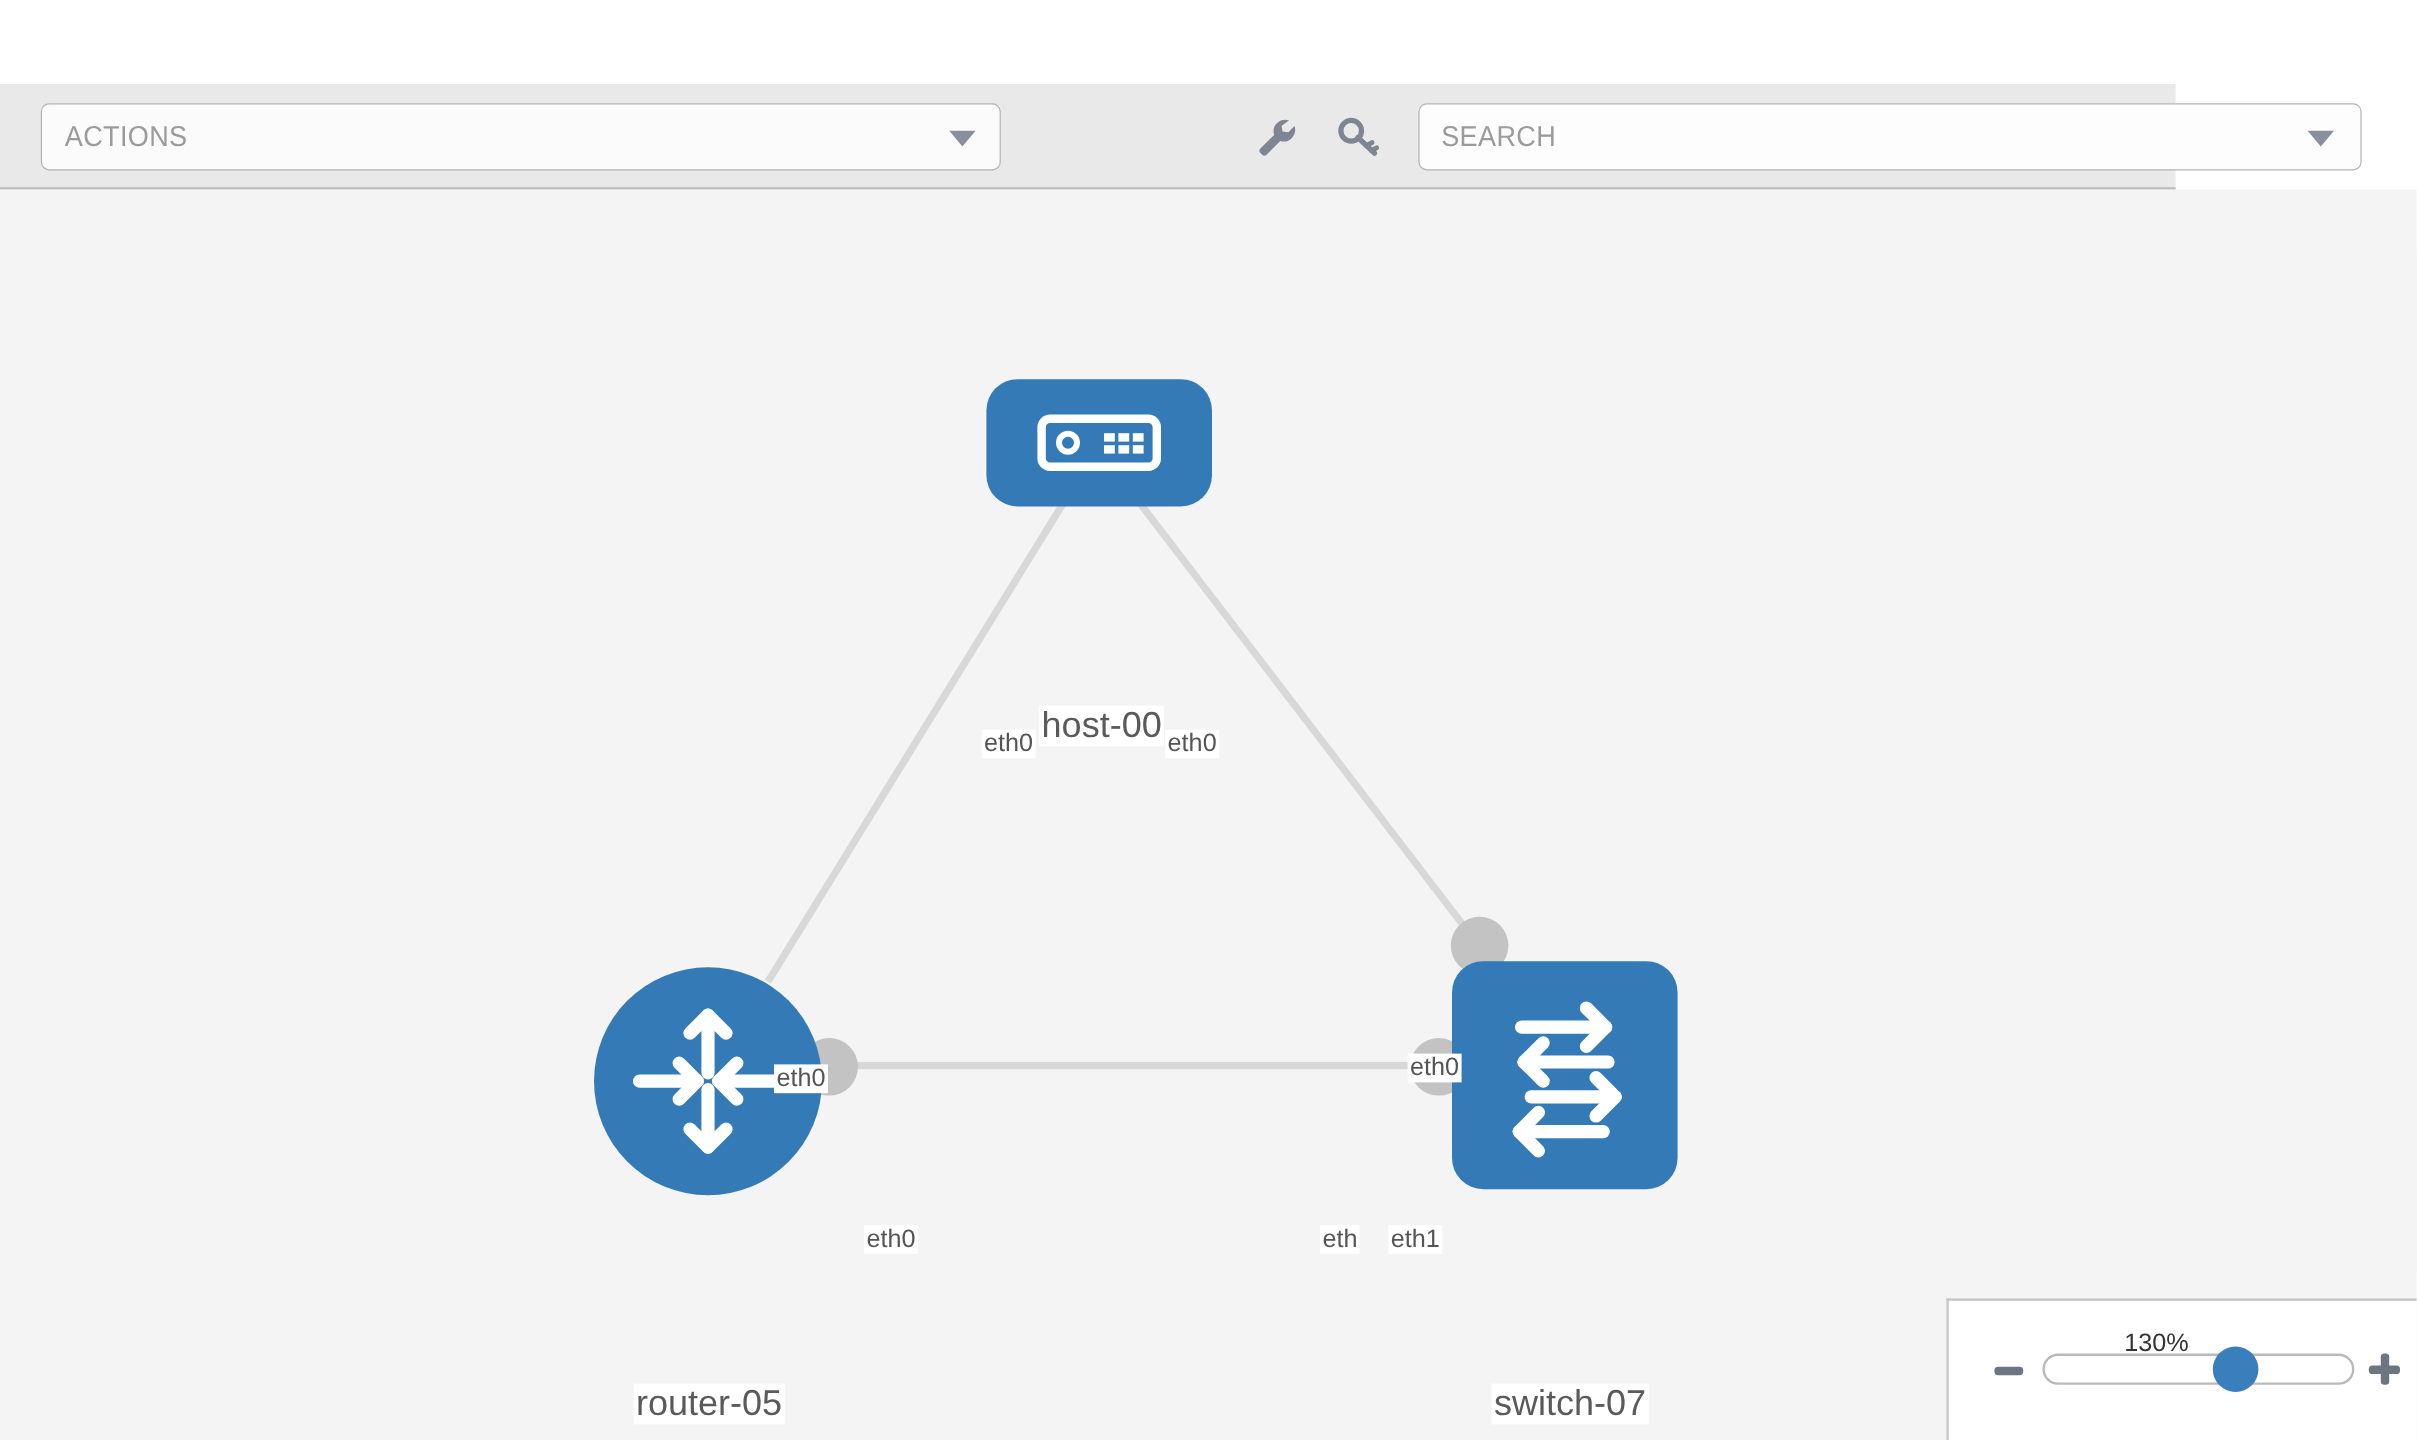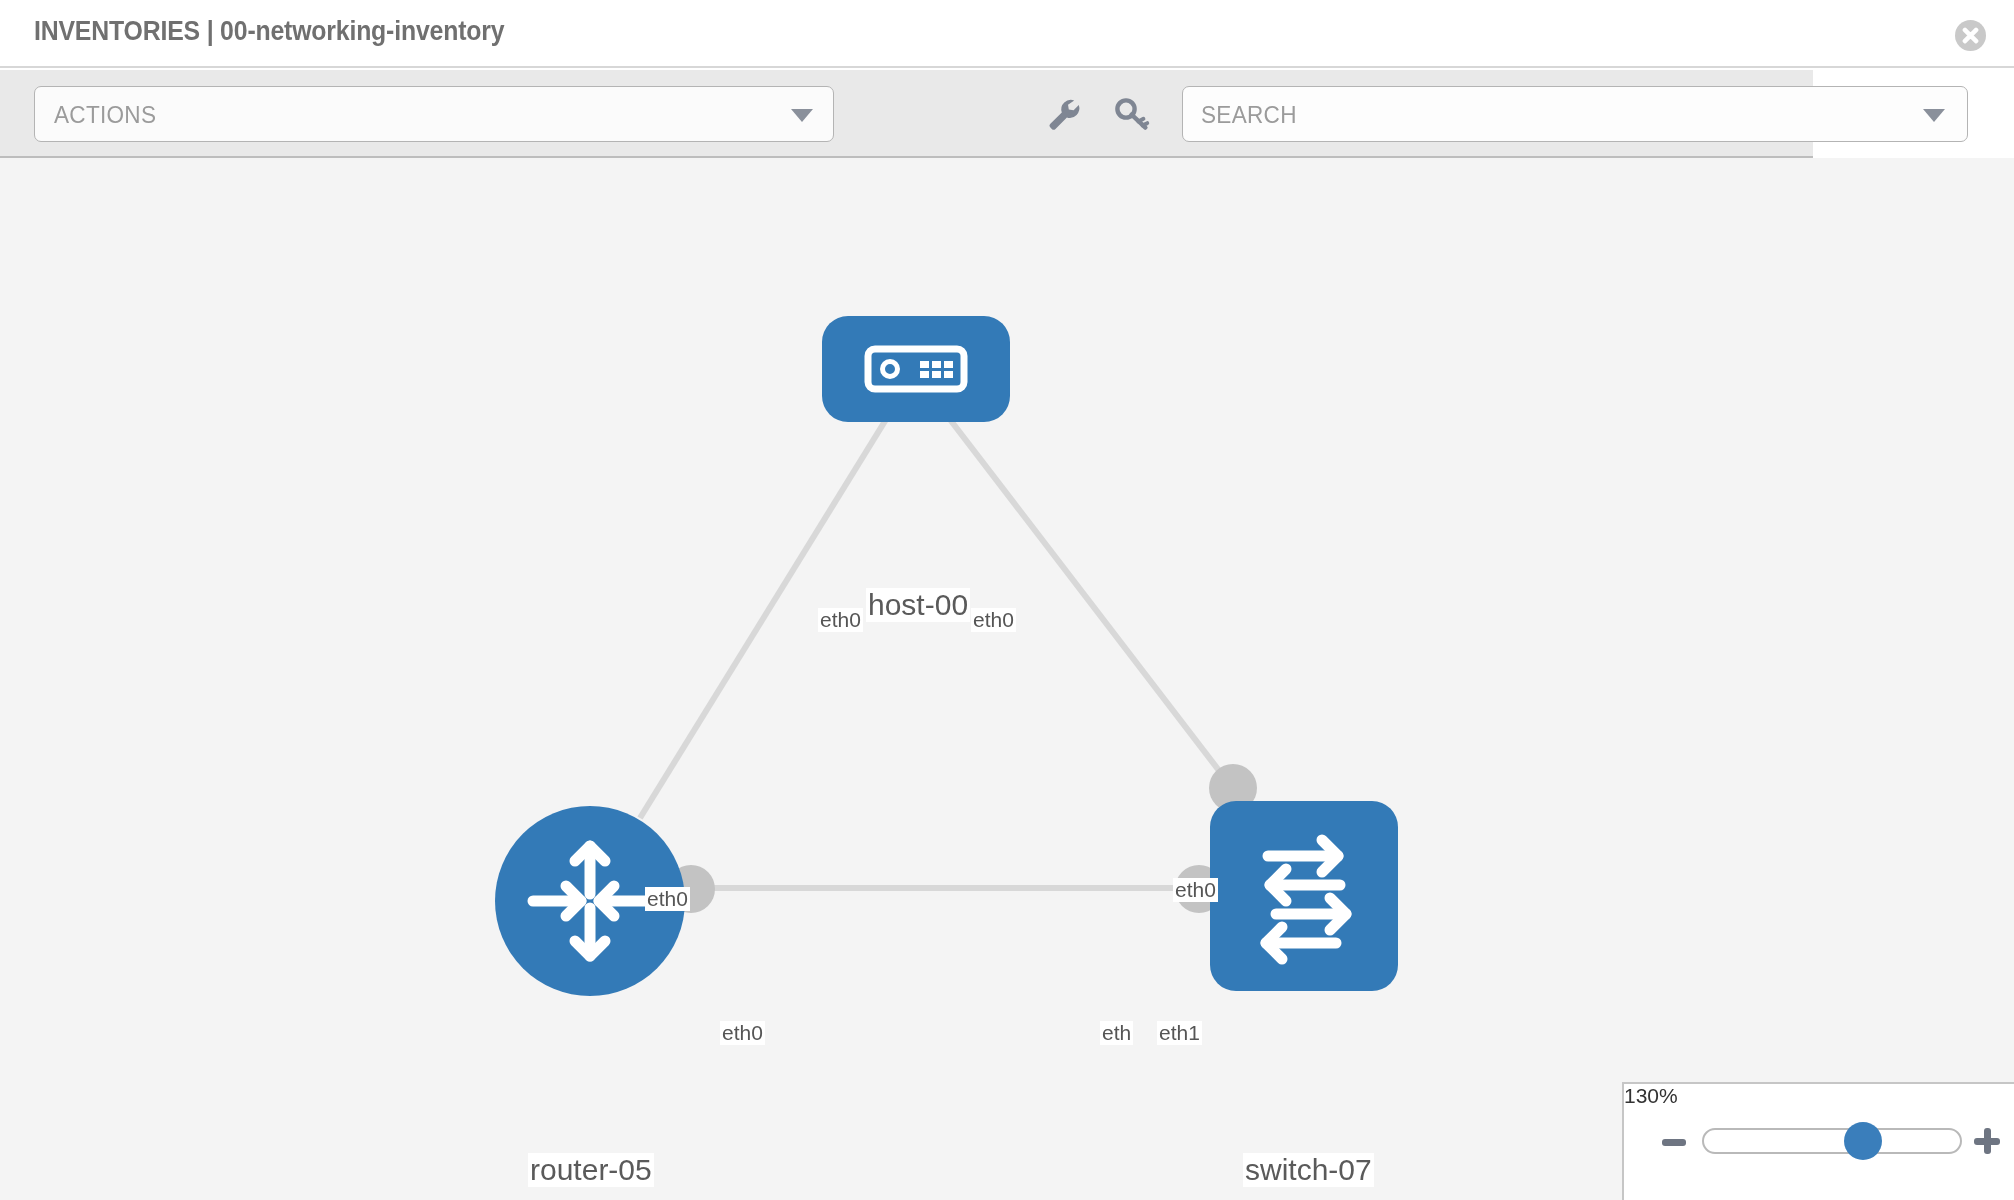--- a/index.html
+++ b/index.html
@@ -194,22 +194,22 @@
     height: 118px;
     background: #ffffff;
     border: 2px solid #c6c6c6;
     border-right: none;
     border-bottom: none;
     box-sizing: border-box;
   }
   .zoom-value {
     position: absolute;
     left: 0; right: 0;
-    top: 0;
-    text-align: left;
+    top: 24px;
+    text-align: center;
     font-size: 21px;
     color: #333333;
     padding-right: 44px;
   }
   .zoom-minus {
     position: absolute;
     left: 38px;
     top: 55px;
     width: 24px;
     height: 7px;
@@ -254,28 +254,20 @@
     border-radius: 3px;
   }
   .zoom-plus:before { left: 0; top: 10px; width: 26px; height: 7px; }
   .zoom-plus:after  { left: 10px; top: 0; width: 7px; height: 26px; }
 </style>
 </head>
 <body>
 
 <div id="app">
 
-  <div class="header">
-    <div class="page-title">INVENTORIES | 00-networking-inventory</div>
-    <div class="close-button">
-      <svg width="31" height="31" viewBox="0 0 31 31">
-        <path d="M10 9.2 L15.5 14.7 L21 9.2 L21.8 10 L16.3 15.5 L21.8 21 L21 21.8 L15.5 16.3 L10 21.8 L9.2 21 L14.7 15.5 L9.2 10 Z" fill="#ffffff" stroke="#ffffff" stroke-width="3.4" stroke-linejoin="round"></path>
-      </svg>
-    </div>
-  </div>
 
   <div class="toolbar">
 
     <div class="actions-select">
       <span class="actions-label">ACTIONS</span>
       <span class="caret actions-caret"></span>
     </div>
 
     <div class="icon-btn wrench-btn">
       <svg width="40" height="40" viewBox="0 0 40 40">

